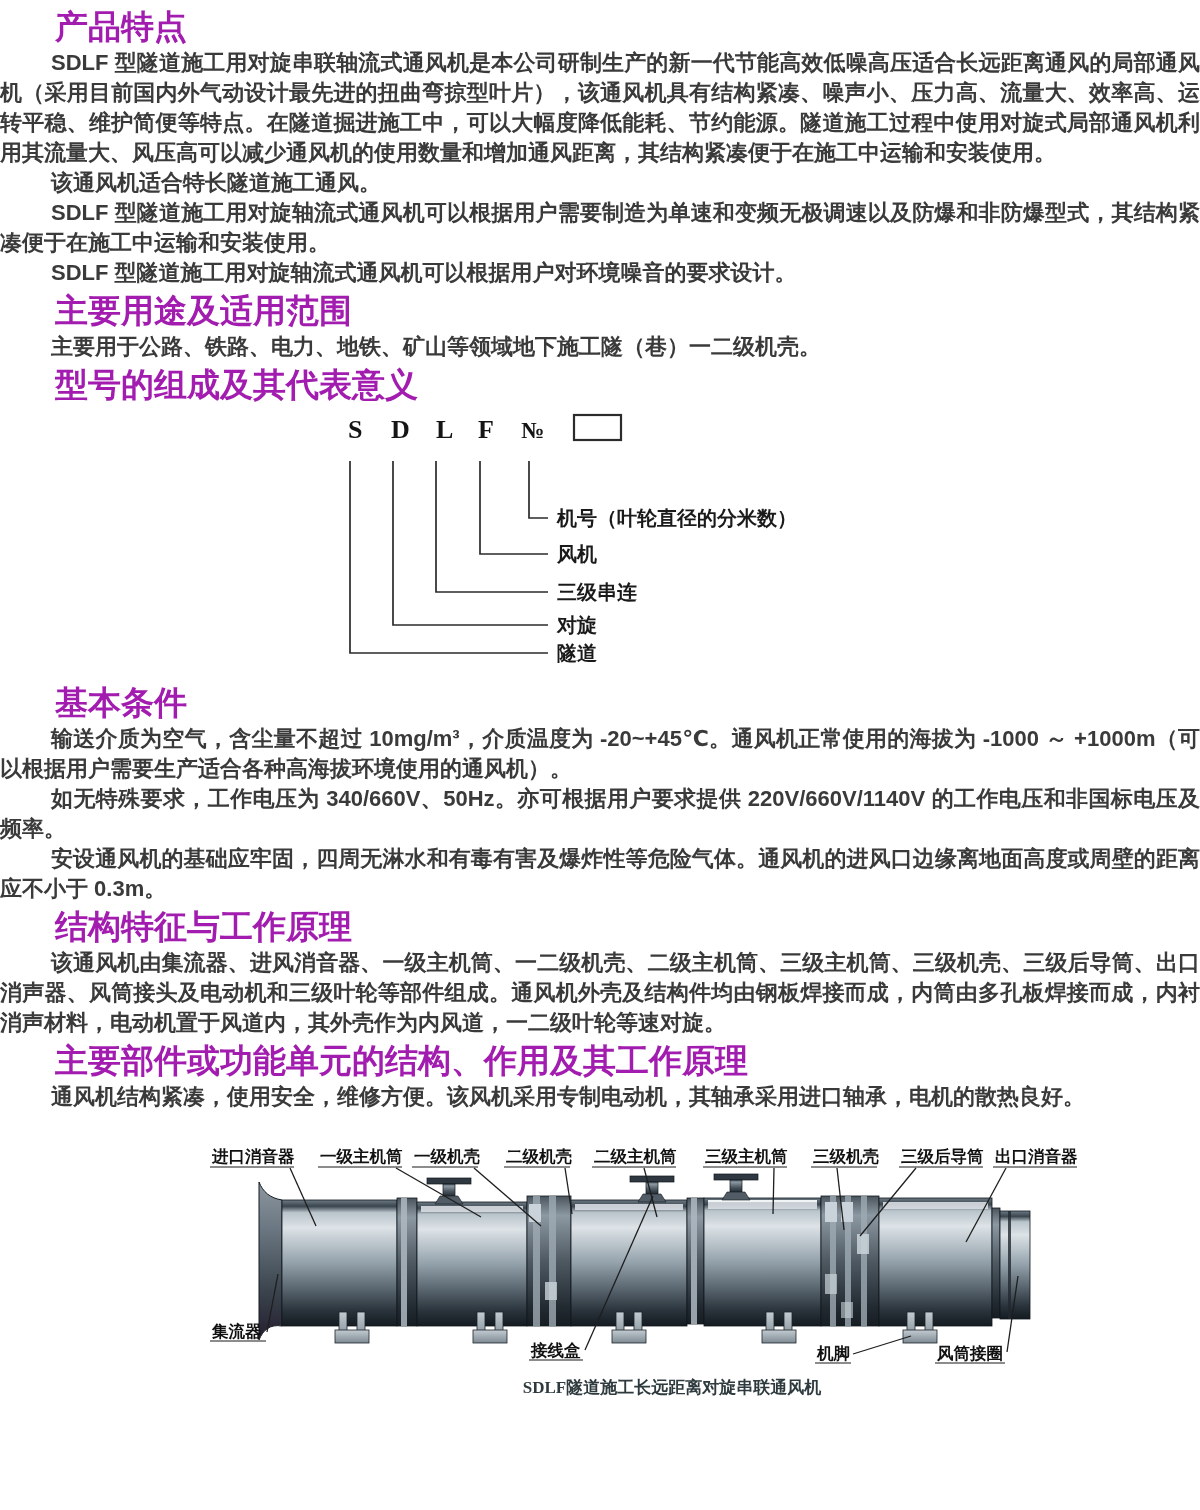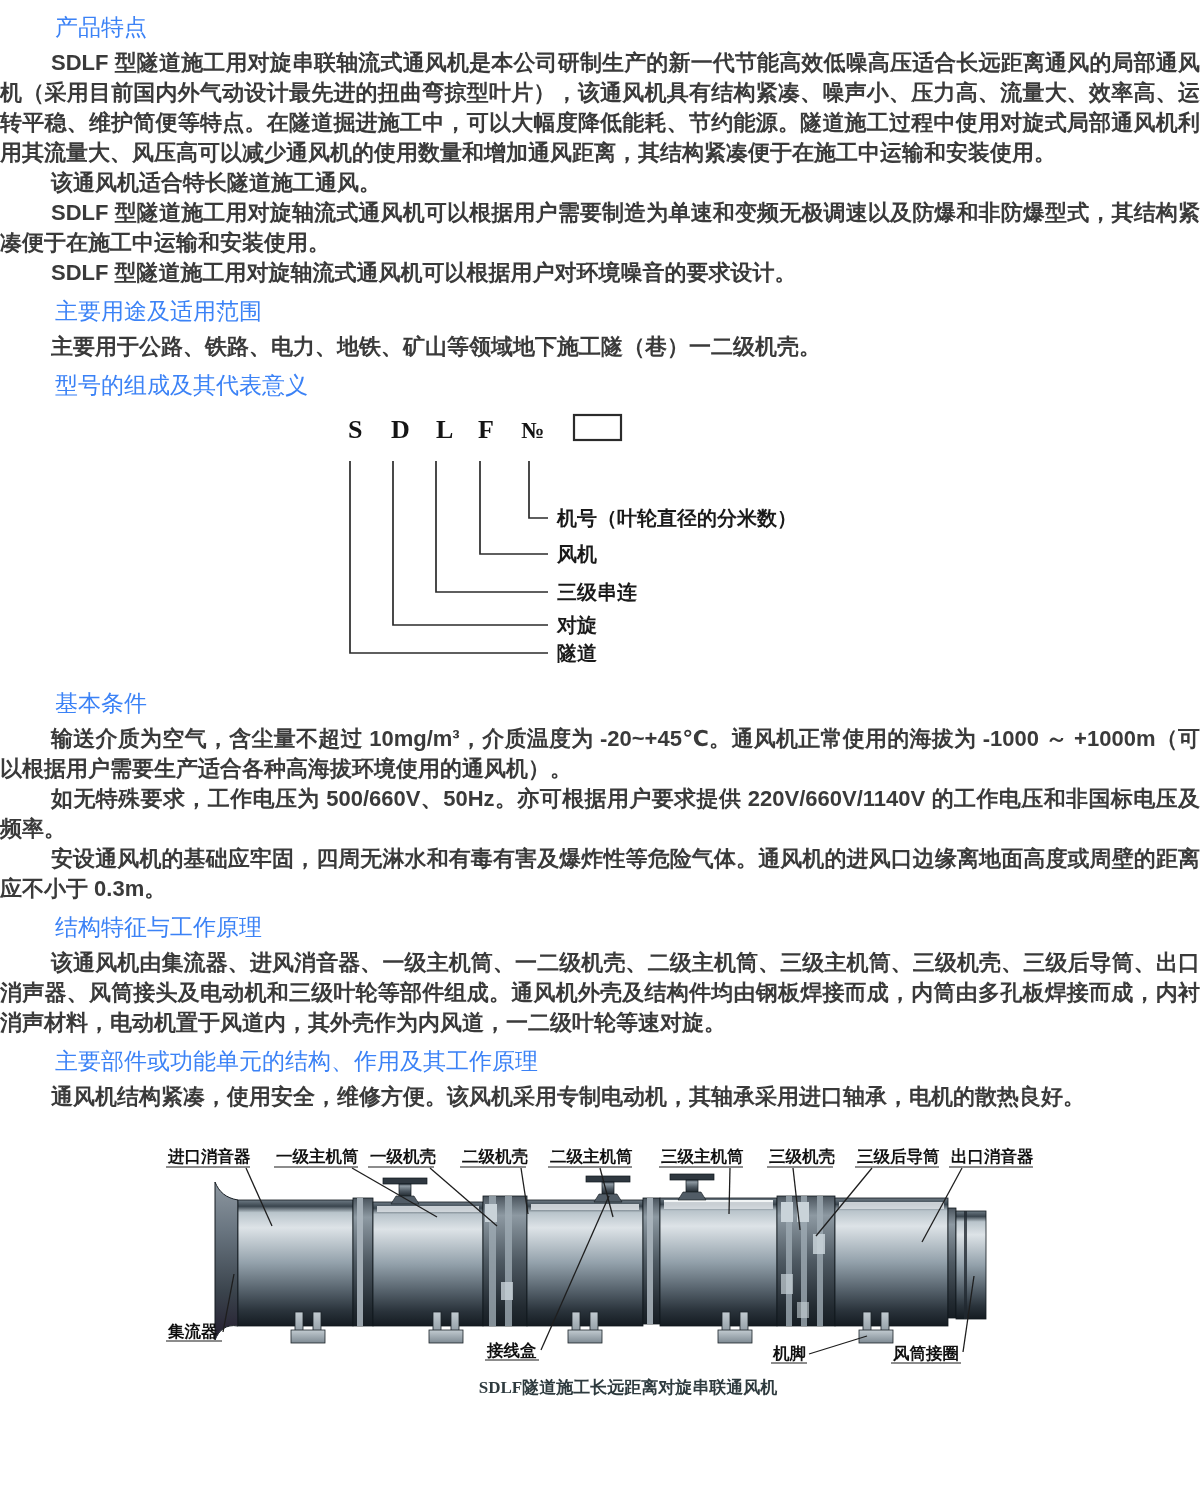--- a/index.html
+++ b/index.html
@@ -6,35 +6,35 @@
   body{
     width:1200px;
     font-family:"Liberation Sans","DejaVu Sans",sans-serif;
     font-weight:700;
     color:#3a3a3a;
     font-size:22px;
     line-height:30px;
   }
   .doc{width:1200px;min-height:1510px;overflow:hidden;background:#fff;}
   h2.sec{
-    font-size:23px;
+    font-size:33px;
     line-height:34px;
-    color:#3b82f6;
+    color:#a21caf;
     margin:10px 0 4px 55px;
-    font-weight:400;
+    font-weight:700;
   }
   h2.tight{margin-top:6px;}
   p.body{
     margin:0;
     text-indent:51px;
     text-align:justify;
     word-break:break-all;
   }
   .model-diagram{position:relative;height:264px;}
-  .fan-diagram{margin-top:22px;height:272px;}
+  .fan-diagram{margin-top:22px;height:272px;padding-left:44px;}
   svg text{font-weight:700;}
   .serif{font-family:"Liberation Serif","DejaVu Serif",serif;}
 </style>
 </head>
 <body>
 
 <div class="doc">
 
   <h2 class="sec">产品特点</h2>
   <p class="body">SDLF 型隧道施工用对旋串联轴流式通风机是本公司研制生产的新一代节能高效低噪高压适合长远距离通风的局部通风机（采用目前国内外气动设计最先进的扭曲弯掠型叶片），该通风机具有结构紧凑、噪声小、压力高、流量大、效率高、运转平稳、维护简便等特点。在隧道掘进施工中，可以大幅度降低能耗、节约能源。隧道施工过程中使用对旋式局部通风机利用其流量大、风压高可以减少通风机的使用数量和增加通风距离，其结构紧凑便于在施工中运输和安装使用。</p>
@@ -72,21 +72,21 @@
         <text x="557" y="155">风机</text>
         <text x="557" y="193">三级串连</text>
         <text x="557" y="226">对旋</text>
         <text x="557" y="254">隧道</text>
       </g>
     </svg>
   </div>
 
   <h2 class="sec" style="margin-top:16px;">基本条件</h2>
   <p class="body">输送介质为空气，含尘量不超过 10mg/m³，介质温度为 -20~+45℃。通风机正常使用的海拔为 -1000 ～ +1000m（可以根据用户需要生产适合各种高海拔环境使用的通风机）。</p>
-  <p class="body">如无特殊要求，工作电压为 500/660V、50Hz。亦可根据用户要求提供 220V/660V/1140V 的工作电压和非国标电压及频率。</p>
+  <p class="body">如无特殊要求，工作电压为 340/660V、50Hz。亦可根据用户要求提供 220V/660V/1140V 的工作电压和非国标电压及频率。</p>
   <p class="body">安设通风机的基础应牢固，四周无淋水和有毒有害及爆炸性等危险气体。通风机的进风口边缘离地面高度或周壁的距离应不小于 0.3m。</p>
 
   <h2 class="sec tight">结构特征与工作原理</h2>
   <p class="body">该通风机由集流器、进风消音器、一级主机筒、一二级机壳、二级主机筒、三级主机筒、三级机壳、三级后导筒、出口消声器、风筒接头及电动机和三级叶轮等部件组成。通风机外壳及结构件均由钢板焊接而成，内筒由多孔板焊接而成，内衬消声材料，电动机置于风道内，其外壳作为内风道，一二级叶轮等速对旋。</p>
 
   <h2 class="sec tight">主要部件或功能单元的结构、作用及其工作原理</h2>
   <p class="body">通风机结构紧凑，使用安全，维修方便。该风机采用专制电动机，其轴承采用进口轴承，电机的散热良好。</p>
 
   <div class="fan-diagram">
     <svg width="1200" height="272" viewBox="0 0 1200 272">

